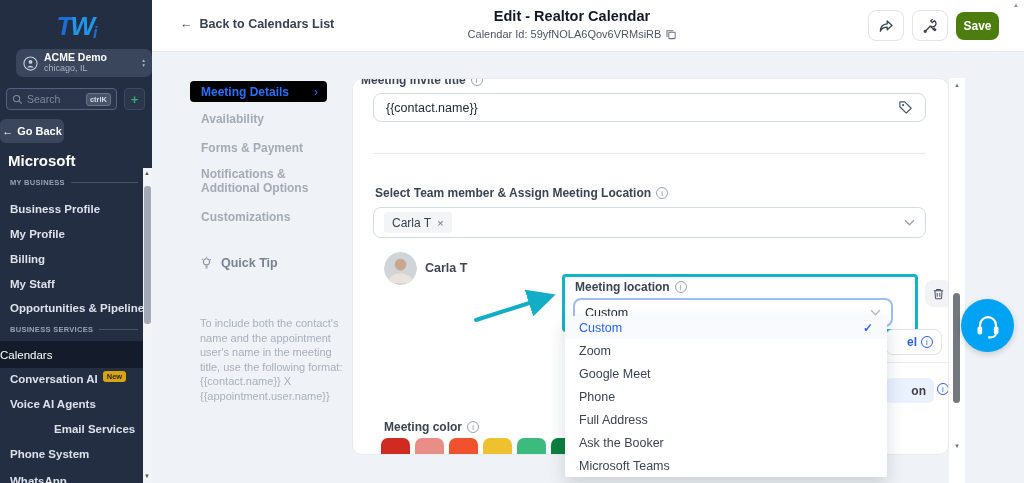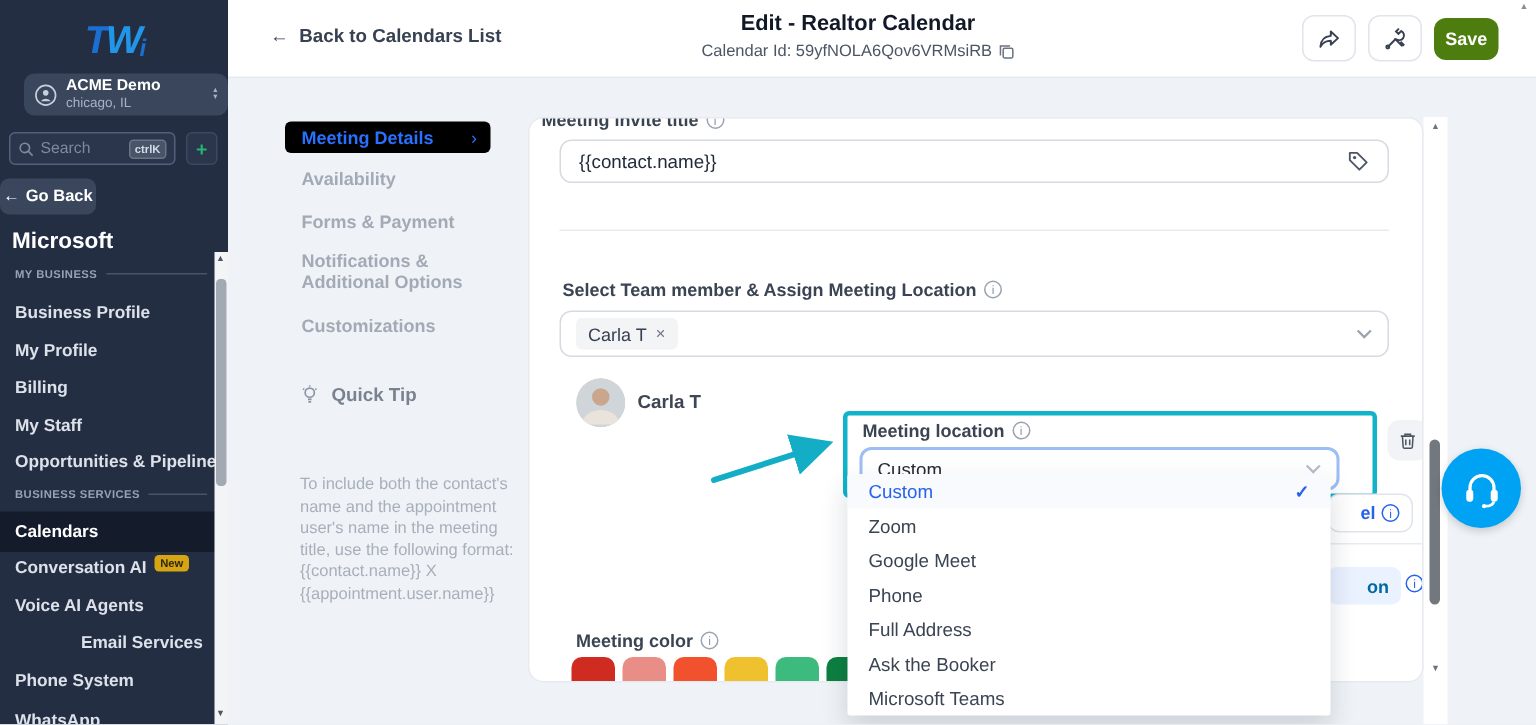--- a/index.html
+++ b/index.html
@@ -19,21 +19,21 @@
   .acc-chevrons{margin-left:auto;display:flex;flex-direction:column;color:#A9B2C3;font-size:5.5px;line-height:5px;}
   .search{position:absolute;left:6px;top:88px;width:111px;height:22px;border:1px solid #55617A;border-radius:4px;background:#2B354B;display:flex;align-items:center;padding:0 5px;gap:4px;}
   .search-ph{font-size:10.5px;color:#7E899C;}
   .kbd{margin-left:auto;font-size:7.5px;font-weight:bold;color:#D4DBE6;background:#4A5469;border:1px solid #6A7488;border-radius:3px;padding:1px 3px;}
   .plus-btn{position:absolute;left:124px;top:88px;width:21px;height:22px;background:#2B354B;border:1px solid #3D4860;border-radius:4px;color:#23B573;font-size:13px;font-weight:bold;display:flex;align-items:center;justify-content:center;}
   .goback{position:absolute;left:0;top:119px;width:64px;height:24px;background:#3A465C;border-radius:6px;color:#FFF;font-size:11px;font-weight:bold;display:flex;align-items:center;justify-content:center;gap:4px;}
   .settings-title{position:absolute;left:8px;top:152px;font-size:15px;font-weight:bold;color:#FFFFFF;}
   .sec-label{position:absolute;left:10px;width:128px;display:flex;align-items:center;gap:6px;font-size:7.5px;font-weight:bold;letter-spacing:.3px;color:#99A2B3;}
   .sec-label::after{content:"";flex:1;height:1px;background:#4A5468;}
   .nav-item{position:absolute;left:10px;font-size:11.5px;font-weight:bold;color:#DCE1EA;white-space:nowrap;}
-  .nav-active{position:absolute;left:0;top:341px;width:143px;height:27px;background:#141B2B;display:flex;align-items:center;padding-left:10px;font-size:11.5px;font-weight:bold;color:#FFFFFF;}
+  .nav-active{position:absolute;left:0;top:341px;width:143px;height:27px;background:#141B2B;display:flex;align-items:center;font-size:11.5px;font-weight:normal;color:#FFFFFF;}
   .badge-new{display:inline-block;margin-left:5px;background:#D7A413;color:#2E2A12;font-size:7.5px;font-weight:bold;border-radius:3px;padding:1px 4px;position:relative;top:-4px;}
   .sb-track{position:absolute;right:0;top:168px;width:9px;height:315px;background:#F3F4F6;}
   .sb-thumb{position:absolute;right:1px;top:186px;width:7px;height:138px;background:#A3A9B3;border-radius:3px;}
   .sb-arrow{position:absolute;right:1px;font-size:6px;color:#4D5564;width:8px;text-align:center;}
 
   
   .topbar{position:absolute;left:152px;top:0;width:872px;height:52px;background:#FFFFFF;border-bottom:1px solid #E6E9EE;z-index:4;}
   .back-link{position:absolute;left:28px;top:17px;display:flex;align-items:center;gap:7px;font-size:12.5px;font-weight:bold;color:#374151;}
   .title-wrap{position:absolute;left:420px;top:8px;transform:translateX(-50%);text-align:center;}
   .page-title{font-size:14.5px;font-weight:bold;color:#111827;white-space:nowrap;}
@@ -59,21 +59,21 @@
   .mselect{position:absolute;left:20px;top:128px;width:553px;height:31px;border:1px solid #D6DBE2;border-radius:8px;display:flex;align-items:center;padding:0 10px;background:#FFF;}
   .chip{display:flex;align-items:center;gap:6px;height:21px;padding:0 8px;background:#F3F4F6;border-radius:4px;font-size:12px;color:#374151;}
   .chip-x{color:#6B7280;font-size:11px;}
   .avatar{position:absolute;left:31px;top:173px;width:33px;height:33px;border-radius:50%;overflow:hidden;}
   .member-name{position:absolute;left:72px;top:182px;font-size:12.5px;font-weight:bold;color:#3F4754;}
   .teal-box{position:absolute;left:209px;top:179px;width:356px;height:58px;border:3px solid #10B3C9;border-radius:4px;background:#FFF;margin-top:16px;}
   .ml-select{position:absolute;left:8px;top:21px;width:320px;height:29px;border:2px solid #9DBEF5;border-radius:8px;display:flex;align-items:center;padding:0 10px;font-size:12.5px;color:#222B3A;background:#FFF;}
   .trash-btn{position:absolute;left:572px;top:201px;width:27px;height:27px;background:#F1F3F6;border:none;border-radius:8px;display:flex;align-items:center;justify-content:center;}
   .frag-el{position:absolute;left:532px;top:250px;width:57px;height:26px;background:#FFF;border:1px solid #E1E4EA;border-radius:8px;display:flex;align-items:center;justify-content:flex-end;gap:4px;padding:0 8px;font-size:12px;font-weight:bold;color:#2563EB;}
   .frag-divider{position:absolute;left:500px;top:283px;width:96px;height:1px;background:#E8EBEF;}
-  .frag-on{position:absolute;left:532px;top:299px;width:49px;height:25px;background:#EAF1FF;border-radius:6px;display:flex;align-items:center;justify-content:flex-end;padding:0 8px;font-size:12px;font-weight:bold;color:#0369a1;}
+  .frag-on{position:absolute;left:532px;top:299px;width:49px;height:25px;background:#EAF1FF;border-radius:6px;display:flex;align-items:center;justify-content:flex-end;padding:0 8px;font-size:12px;font-weight:bold;color:#404040;}
   .frag-on-info{position:absolute;left:584px;top:304px;}
   .swatches{position:absolute;left:28px;top:359px;display:flex;gap:5px;}
   .swatch{width:29px;height:24px;border-radius:7px;}
 
   
   .dropdown{position:absolute;left:565px;top:316px;width:322px;height:161px;background:#FFF;box-shadow:0 8px 18px rgba(25,39,57,.16);border-radius:2px;overflow:hidden;z-index:10;}
   .dd-item{height:23px;display:flex;align-items:center;padding:0 14px;font-size:12.5px;color:#3B4453;}
   .dd-item.selected{color:#2563EB;background:#F8FAFD;}
   .dd-check{margin-left:auto;color:#2563EB;font-weight:bold;font-size:12px;}
 

